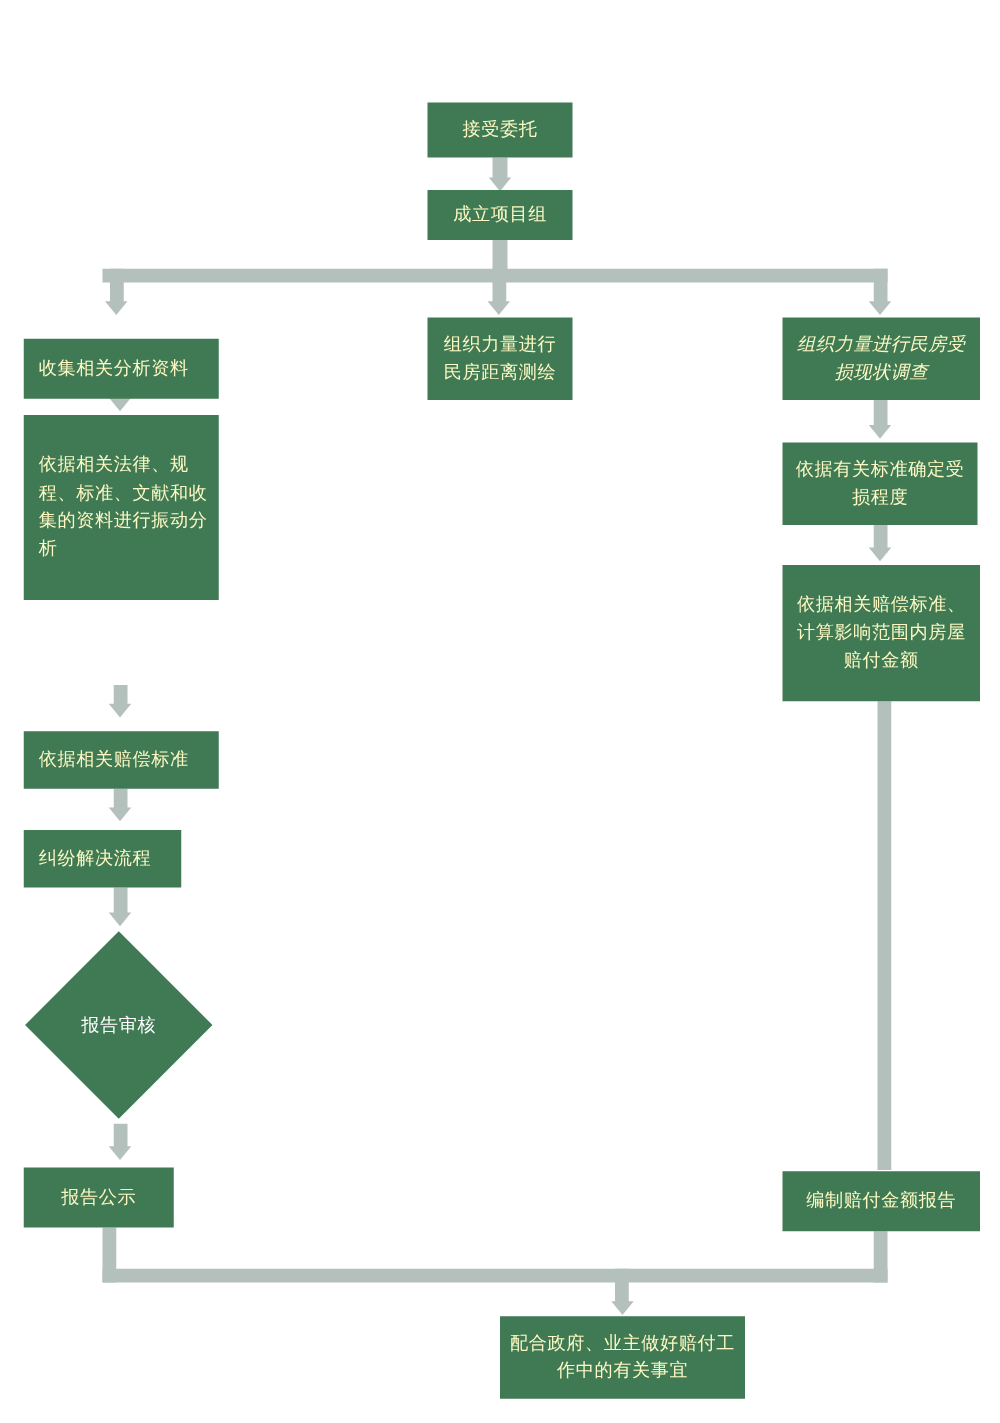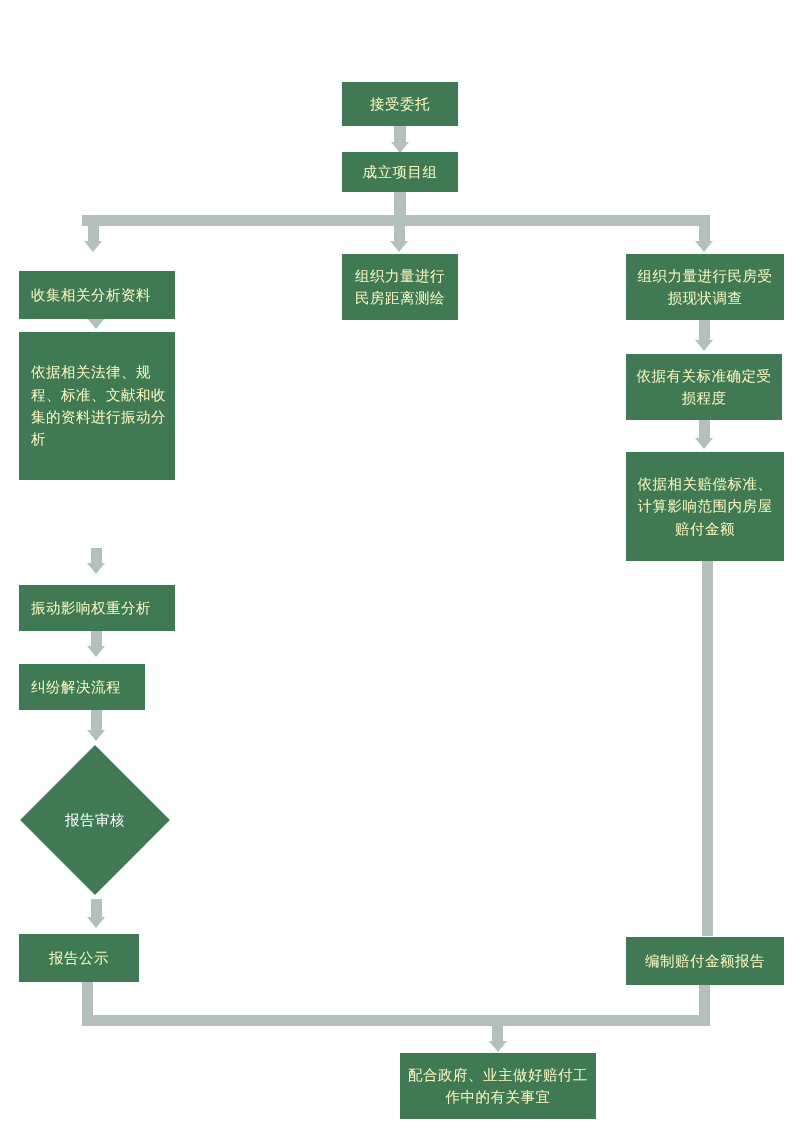--- a/index.html
+++ b/index.html
@@ -168,39 +168,39 @@
   </div>
 
   <div class="node left-align" style="left:19px; top:254px; width:156px; height:48px; padding-left:12px;margin-top:17px;">
     <span>收集相关分析资料</span>
   </div>
 
   <div class="node" style="left:342px; top:254px; width:116px; height:66px;">
     <span>组织力量进行民房距离测绘</span>
   </div>
 
-  <div class="node" style="left:626px; top:254px; width:158px; height:66px;">
+  <div class="node" style="left:626px; top:254px; width:158px; height:66px;font-style:italic;">
     <span>组织力量进行民房受损现状调查</span>
   </div>
 
   <div class="node left-align" style="left:19px; top:332px; width:156px; height:148px; padding-left:12px;">
     <span>依据相关法律、规程、标准、文献和收集的资料进行振动分析</span>
   </div>
 
   <div class="node" style="left:626px; top:354px; width:156px; height:66px;">
     <span>依据有关标准确定受损程度</span>
   </div>
 
 
   <div class="node" style="left:626px; top:452px; width:158px; height:109px;">
     <span>依据相关赔偿标准、计算影响范围内房屋赔付金额</span>
   </div>
 
   <div class="node left-align" style="left:19px; top:585px; width:156px; height:46px; padding-left:12px;">
-    <span>振动影响权重分析</span>
+    <span>依据相关赔偿标准</span>
   </div>
 
   <div class="node left-align" style="left:19px; top:664px; width:126px; height:46px; padding-left:12px;">
     <span>纠纷解决流程</span>
   </div>
 
   <div class="diamond" style="left:42px; top:767px; width:106px; height:106px;">
     <div class="shape"></div>
     <div class="dlabel">报告审核</div>
   </div>

